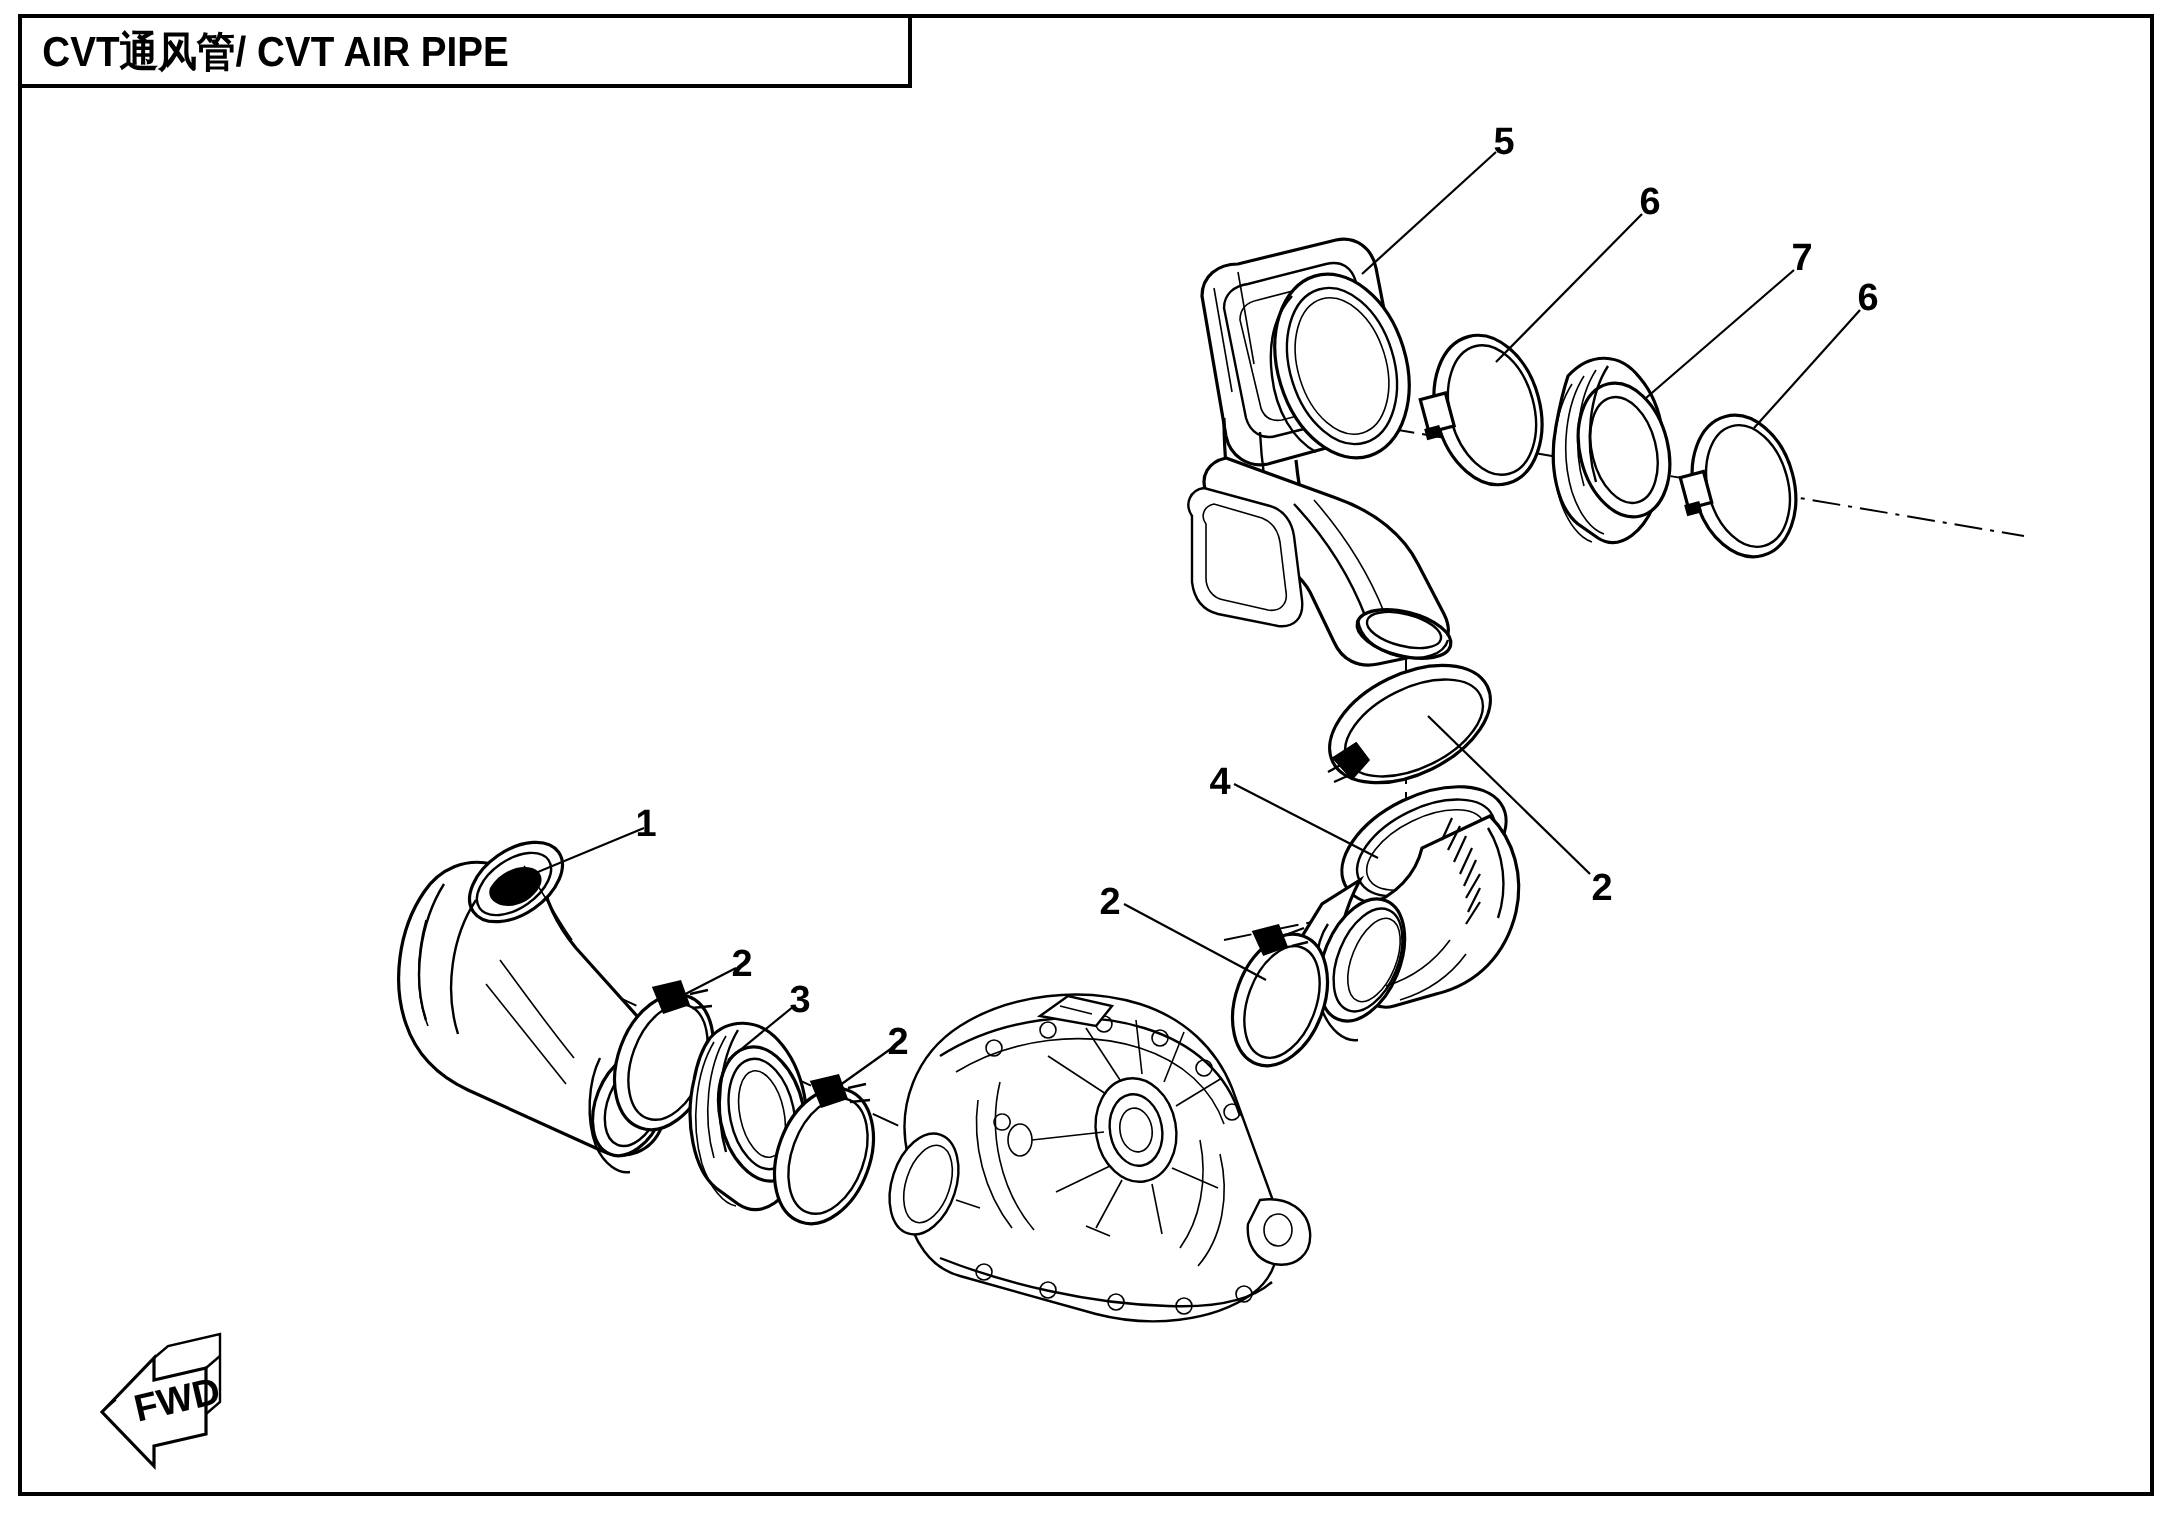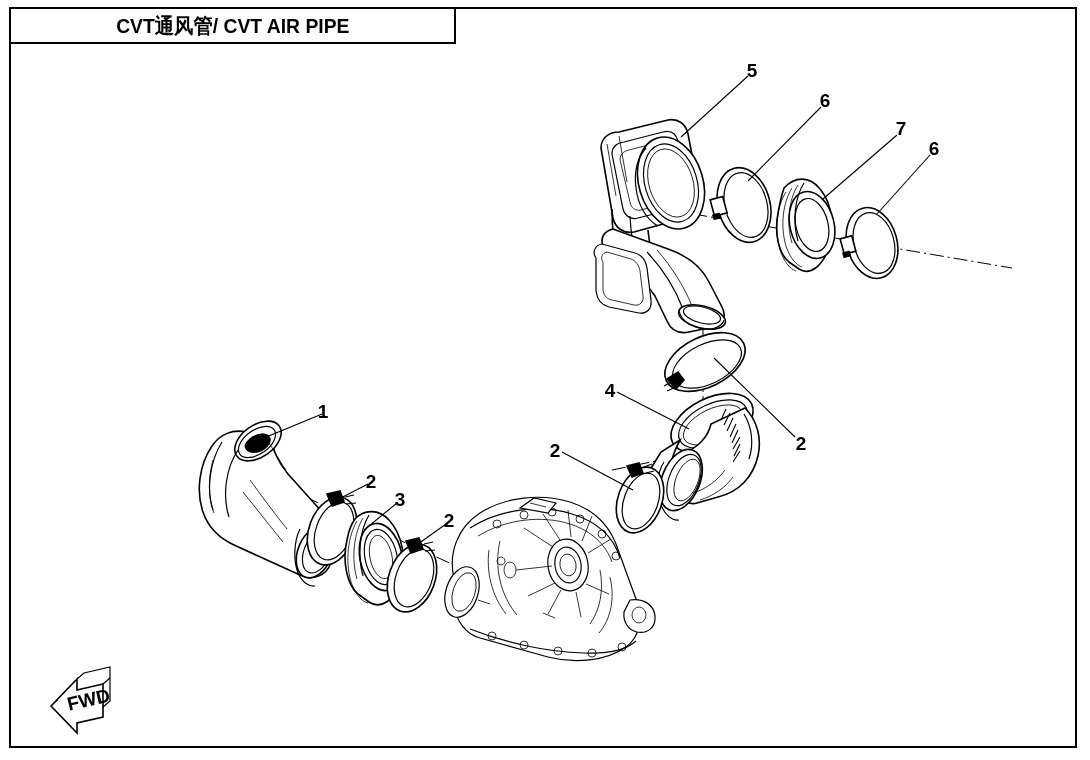--- a/index.html
+++ b/index.html
@@ -33,21 +33,20 @@
     position: absolute;
     left: 9px;
     top: 7px;
     width: 447px;
     height: 37px;
     border: 2px solid #000;
     box-sizing: border-box;
     background: #fff;
     display: flex;
     align-items: center;
-    justify-content: center;
     z-index: 5;
   }
   #title-text {
     font-family: "Liberation Sans", "DejaVu Sans", sans-serif;
     font-size: 21px;
     font-weight: bold;
     letter-spacing: 0px;
     color: #000;
     transform: scaleX(0.92);
     white-space: nowrap;

